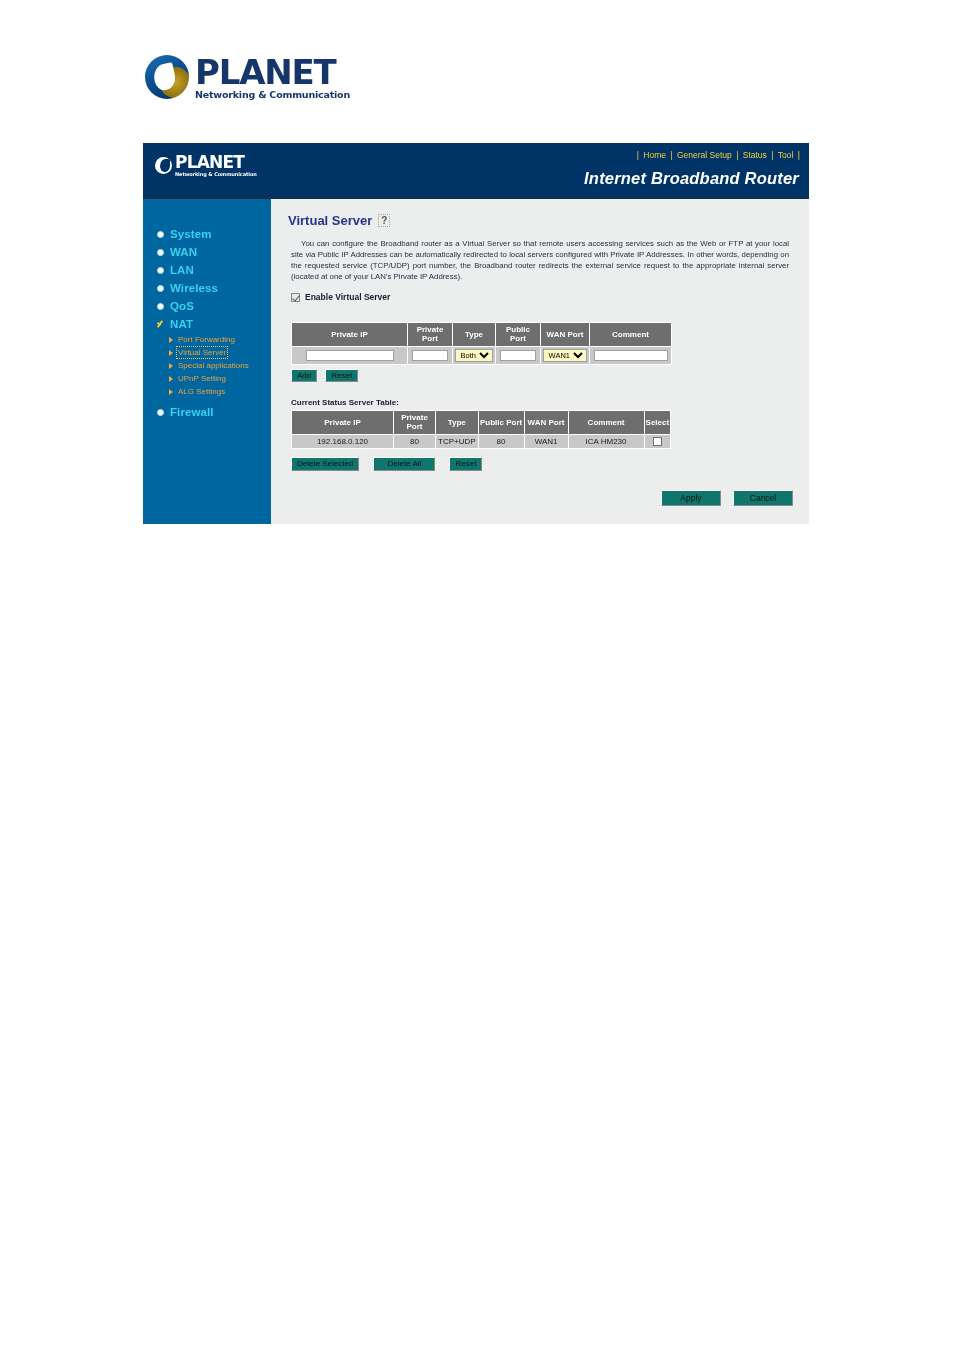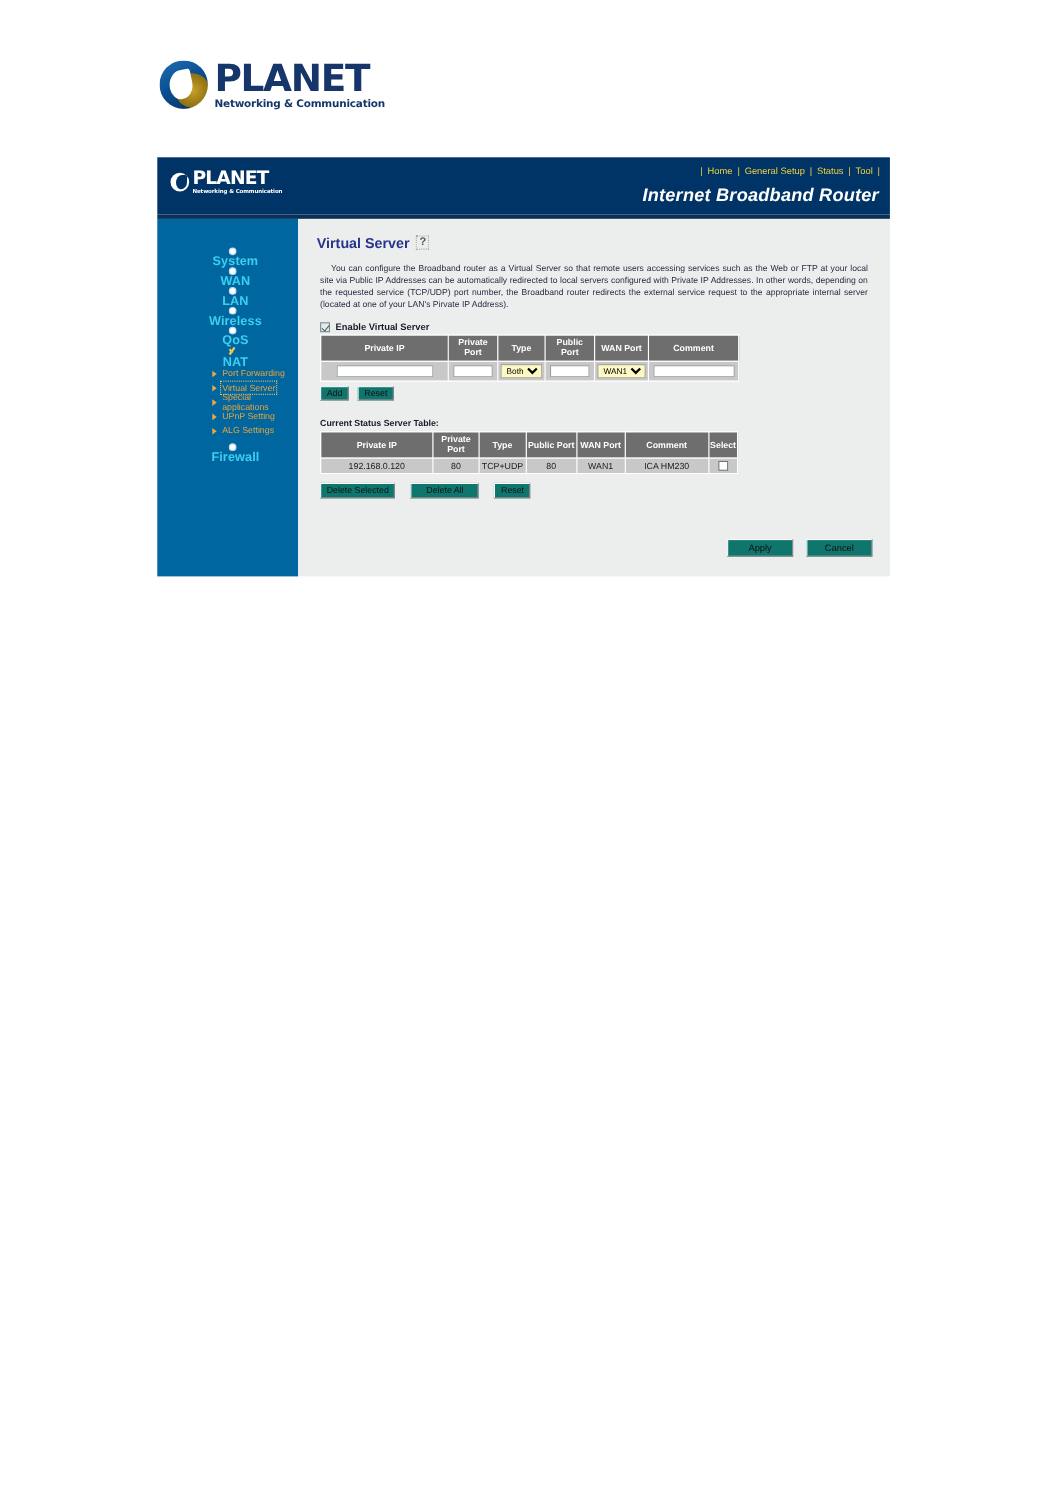--- a/index.html
+++ b/index.html
@@ -173,21 +173,20 @@
     background: #0066A0;
     padding-top: 26px;
     box-sizing: border-box;
   }
   .nav-item {
     display: flex;
     align-items: center;
     padding: 0 0 0 14px;
     height: 18px;
     cursor: pointer;
-    flex-direction: column;
   }
   .nav-bullet {
     width: 7px;
     height: 7px;
     border-radius: 50%;
     background: #ffffff;
     border: 1px solid #b8dcf0;
     margin-right: 6px;
     flex: 0 0 auto;
     box-sizing: border-box;
@@ -226,21 +225,20 @@
     letter-spacing: 0.1px;
   }
   .nav-item.active .nav-label { color: #3ad0f0; }
 
   .subnav-item {
     display: flex;
     align-items: center;
     padding-left: 26px;
     height: 13px;
     cursor: pointer;
-    margin-left: 24px;
   }
   .subnav-arrow {
     width: 0;
     height: 0;
     border-left: 4px solid #f0a93c;
     border-top: 3px solid transparent;
     border-bottom: 3px solid transparent;
     margin-right: 5px;
     flex: 0 0 auto;
   }
@@ -286,21 +284,21 @@
     color: #2b2b44;
     line-height: 1.42;
     margin: 10px 6px 10px 6px;
     text-indent: 10px;
     text-align: justify;
   }
 
   .enable-row {
     display: flex;
     align-items: center;
-    margin: 0 0 2px 6px;
+    margin: 0 0 20px 6px;
   }
   .chk {
     width: 9px;
     height: 9px;
     border: 1px solid #7c8a98;
     background: #e8eaea;
     margin-right: 5px;
     position: relative;
     box-sizing: border-box;
     flex: 0 0 auto;

